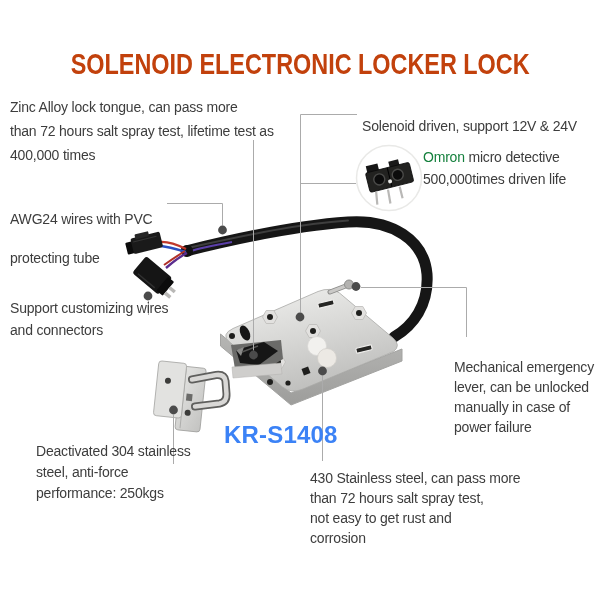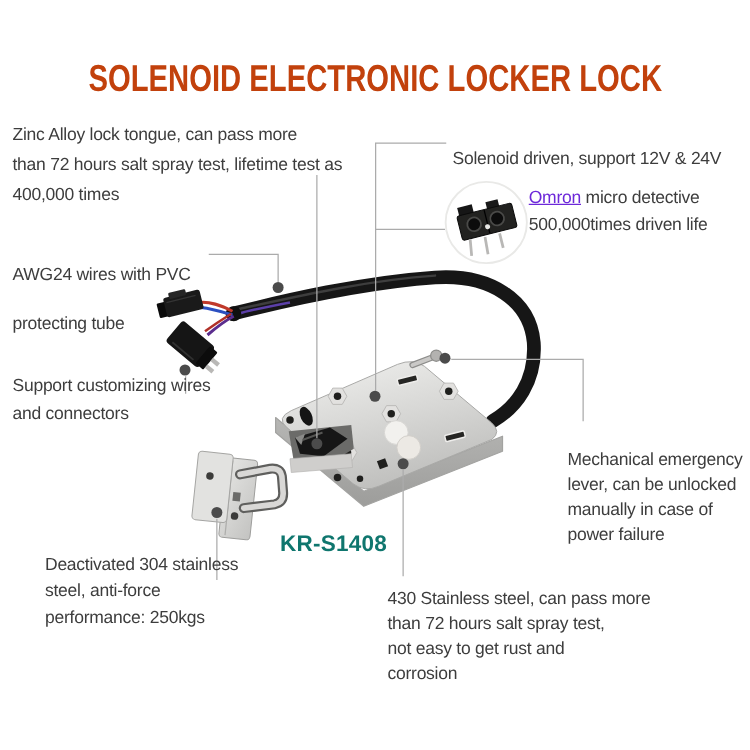--- a/index.html
+++ b/index.html
@@ -6,23 +6,23 @@
   #page{position:relative;width:600px;height:600px;background:#ffffff;overflow:hidden;
         font-family:"Liberation Sans", sans-serif;}
   #art{position:absolute;left:0;top:0;}
   .title{position:absolute;left:0;top:46px;width:600px;text-align:center;
          font-size:30px;font-weight:bold;color:#c2410c;line-height:36px;white-space:nowrap;}
   .title span{display:inline-block;transform:scaleX(0.78);transform-origin:50% 50%;letter-spacing:0px;}
   .co{position:absolute;color:#3d3d3d;font-size:14px;letter-spacing:-0.2px;white-space:nowrap;}
   .co div{white-space:nowrap;}
   .lh24 div{line-height:24px;} .lh23 div{line-height:23px;margin-top:16px;} .lh22 div{line-height:22px;}
   .lh21 div{line-height:21px;} .lh20 div{line-height:20px;}
-  .orange{color:#6d28d9;text-decoration:underline;}
-  .model{position:absolute;left:224px;top:424px;font-size:18px;font-weight:bold;
-         color:#0f766e;line-height:22px;letter-spacing:0.2px;}
+  .orange{color:#15803d;}
+  .model{position:absolute;left:224px;top:424px;font-size:24px;font-weight:bold;
+         color:#3b82f6;line-height:22px;letter-spacing:0.2px;}
 </style>
 </head>
 <body>
 
 <div id="page">
 
   <svg id="art" width="600" height="600" viewBox="0 0 600 600">
     <defs>
       <linearGradient id="gFace" x1="0" y1="0" x2="0.4" y2="1">
         <stop offset="0" stop-color="#f1f1ef"></stop>

